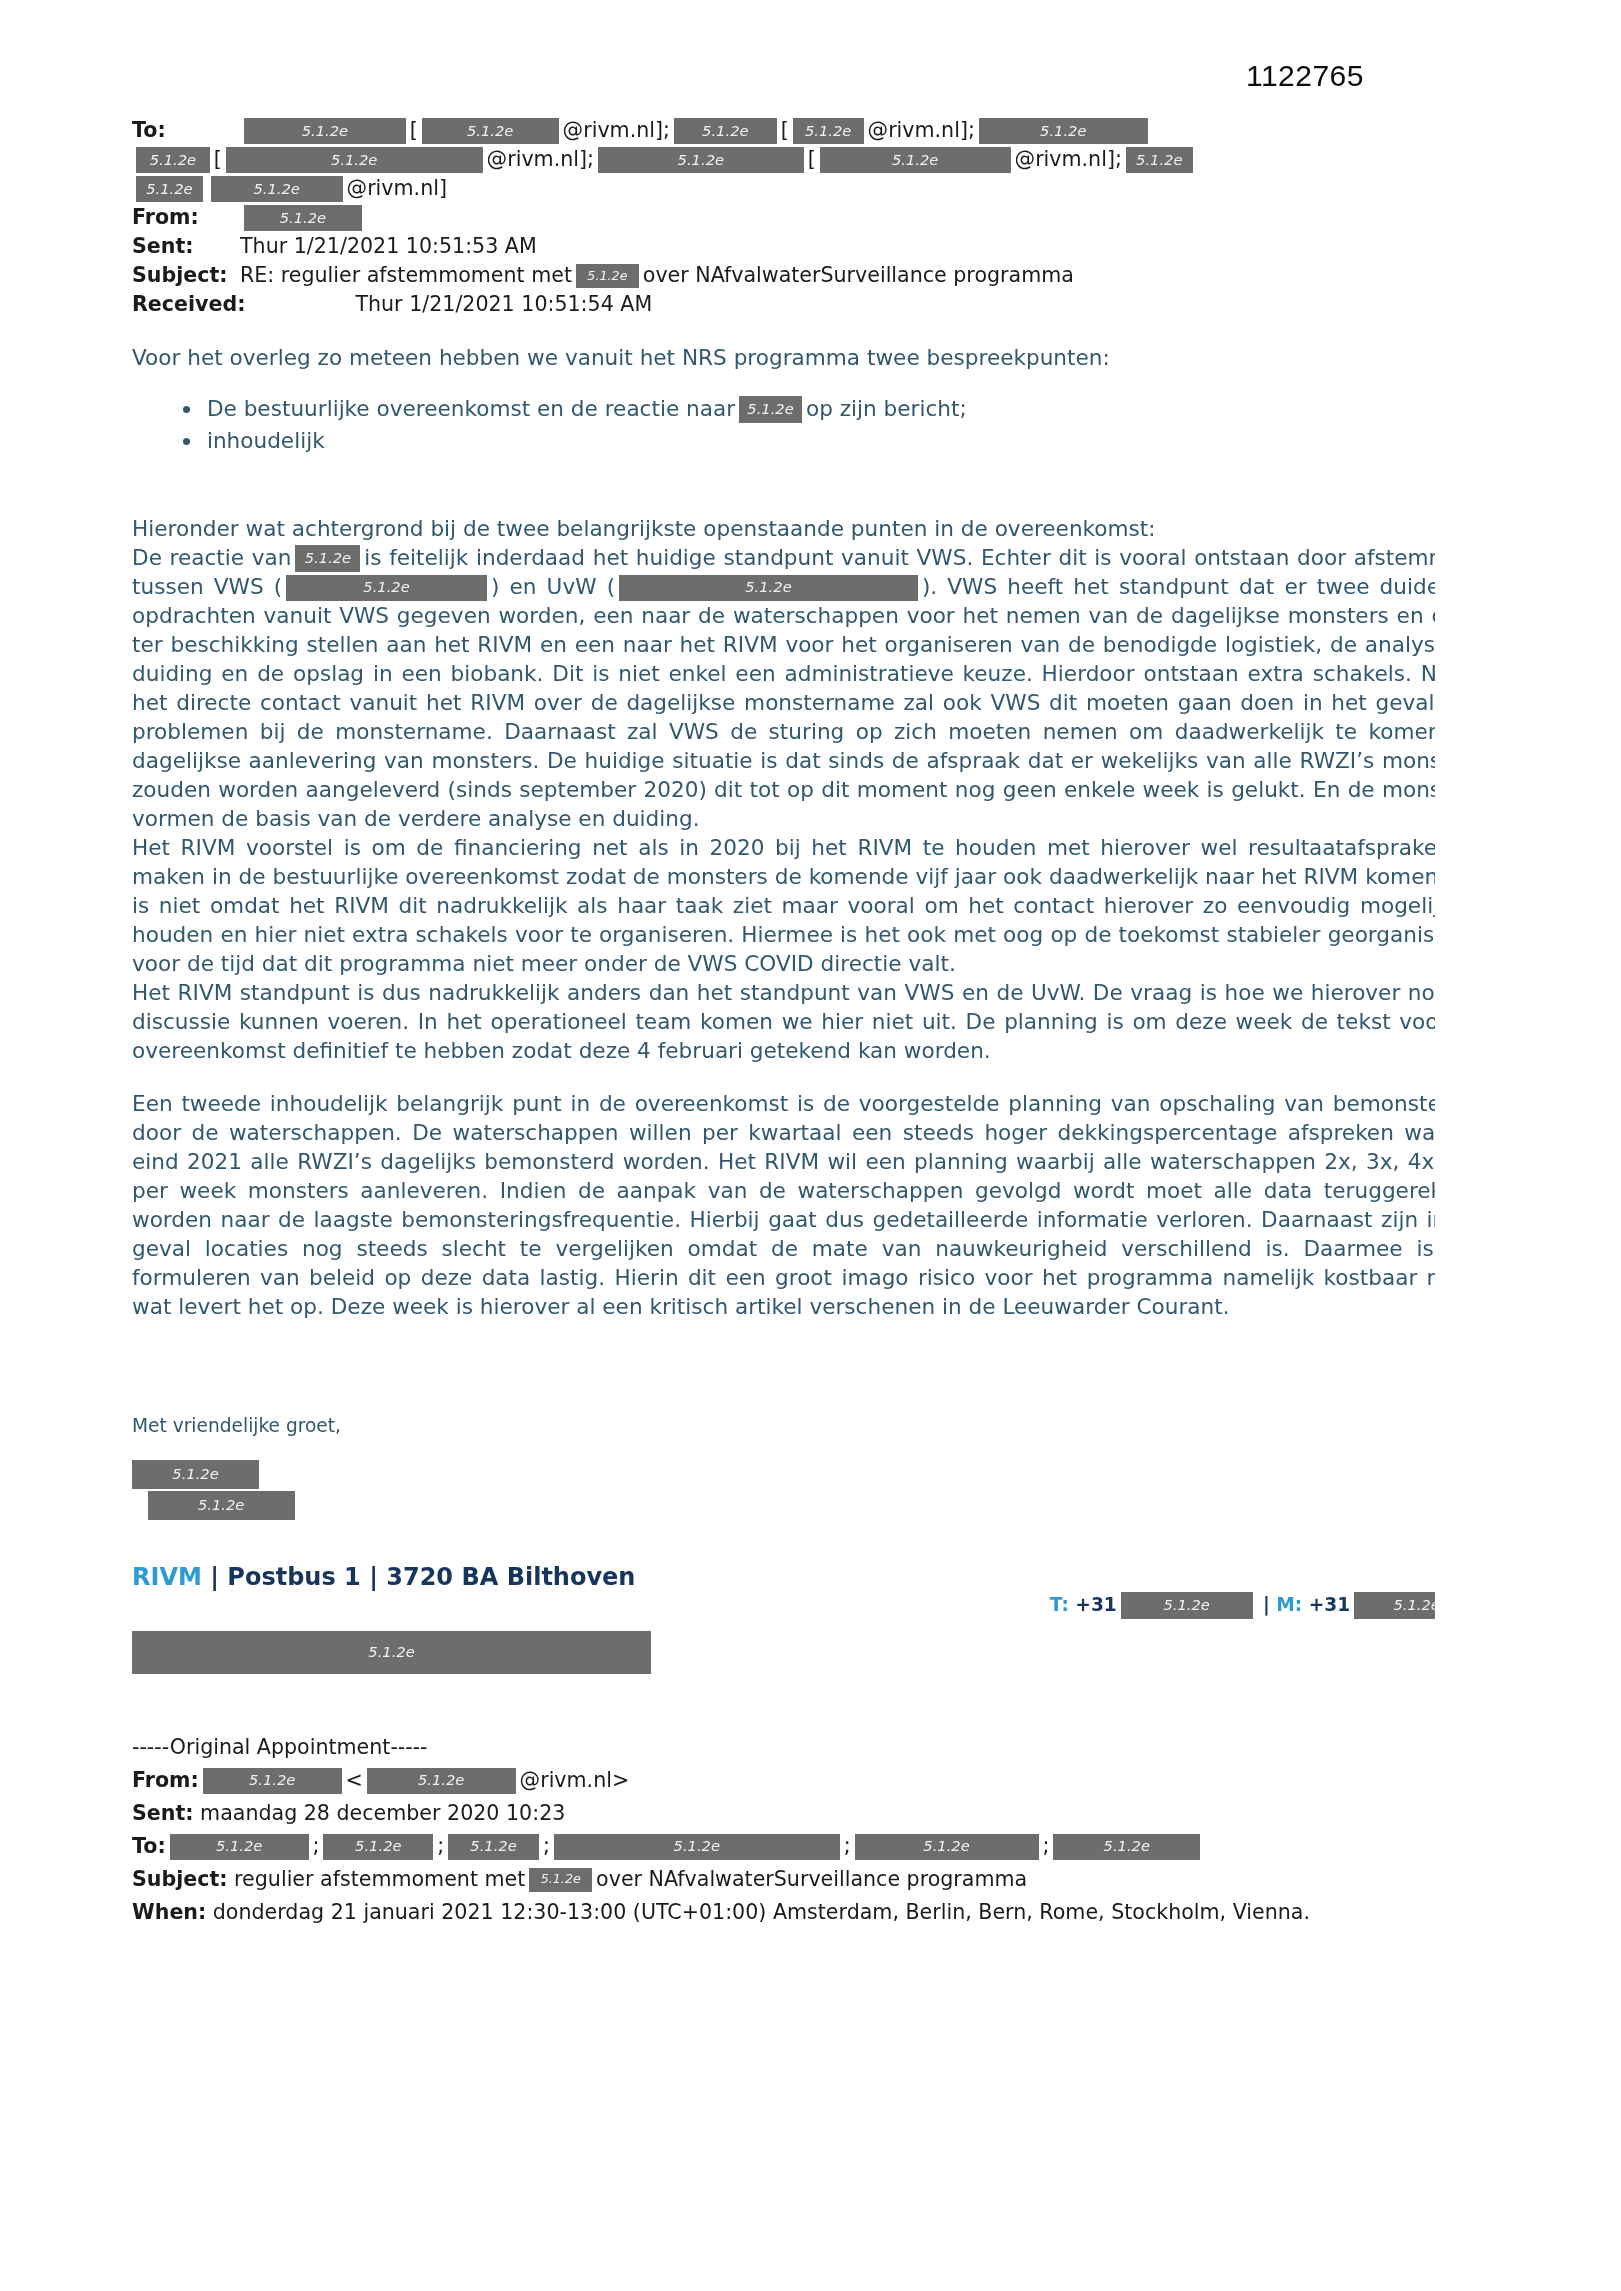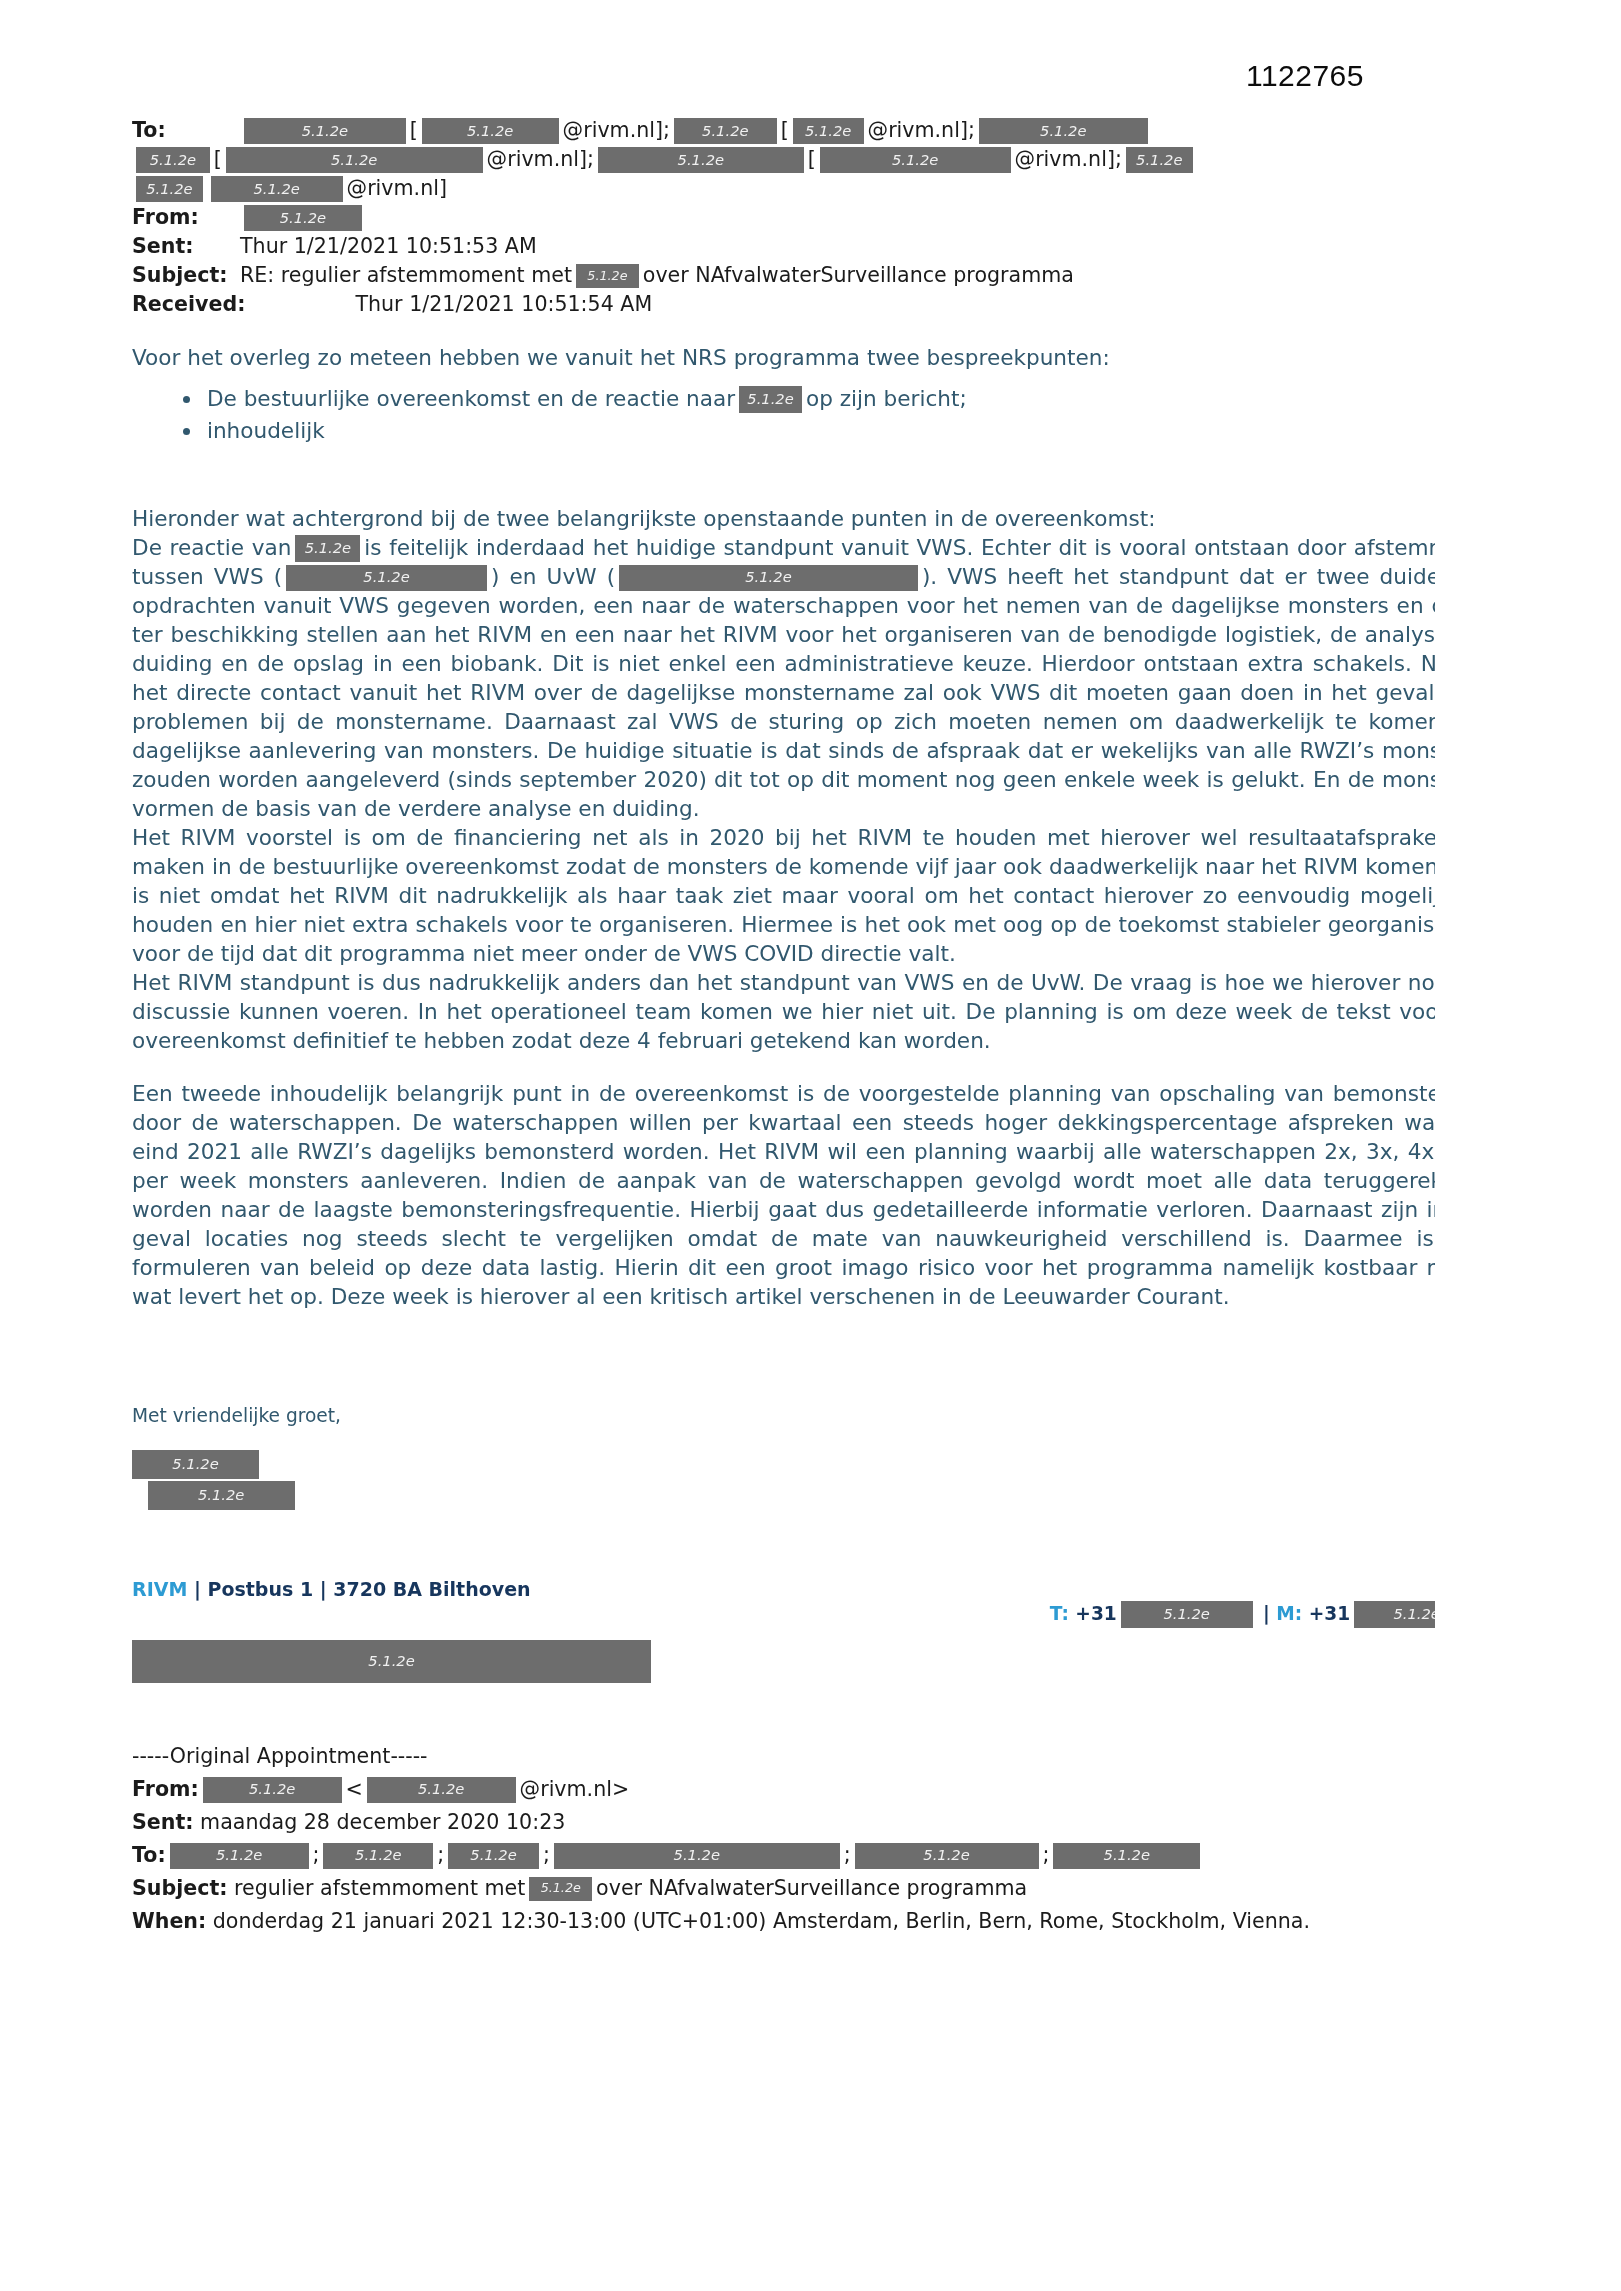--- a/index.html
+++ b/index.html
@@ -36,33 +36,33 @@
     background:var(--redact-bg); color:var(--redact-fg);
     font-size:14.7px; line-height:1; height:26.5px; min-width:43px;
     margin:0 3.9px; vertical-align:middle; white-space:nowrap;font-style:italic;
   }
   .redact.small{ font-size:12.7px; height:24.5px; }
 
   
   .body{ color:var(--body-text); font-size:21.6px; line-height:29px; }
   .greeting{ margin-top:29px; }
   .intro{ margin-top:23.5px; }
-  ul.points{ margin:11px 0 0 0; padding-left:71px; }
+  ul.points{ margin:21px 0 0 0; padding-left:71px; }
   ul.points li{ line-height:32px; padding-left:3.9px; }
   ul.points li::marker{ color:var(--body-text); }
   .block1{ margin-top:57px; }
   .para{ text-align:justify; }
   .p-tweede{ margin-top:24px; text-align:justify; }
   .closing{ margin-top:90px; font-size:18.6px; }
 
   
   .sig-box1{ margin-top:19.6px; }
   .sig-box1 .redact, .sig-box2 .redact, .email-box .redact{ margin-left:0; }
   .sig-box2{ margin-top:2px; margin-left:15.7px; }
-  .org-line{ margin-top:68px; font-size:19px; }
+  .org-line{ margin-top:43px; font-size:24px; }
   .phone-line{ margin-top:1px; font-size:18.6px;text-align:right; }
   .email-box{ margin-top:11.8px; }
   .run.blue{ color:var(--rivm-blue); font-weight:bold; }
   .run.navy{ color:var(--navy); font-weight:bold; }
   .run.b{ font-weight:bold; }
 
   
   .appt{ margin-top:57px; color:var(--ink); font-size:20.6px; }
   .appt-divider{ margin-left:0; line-height:33px; }
   .appt-row{ line-height:33px; }

